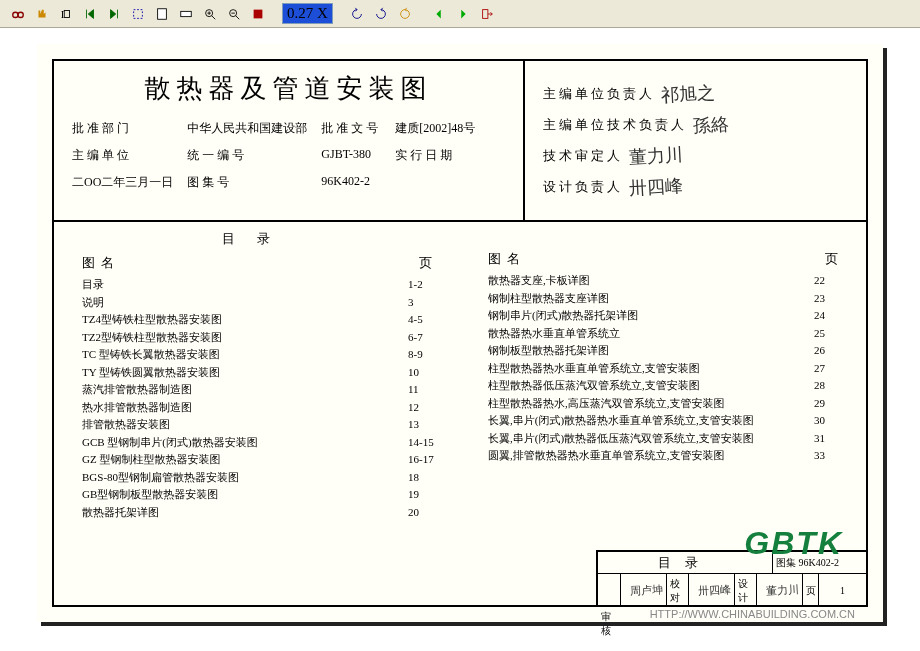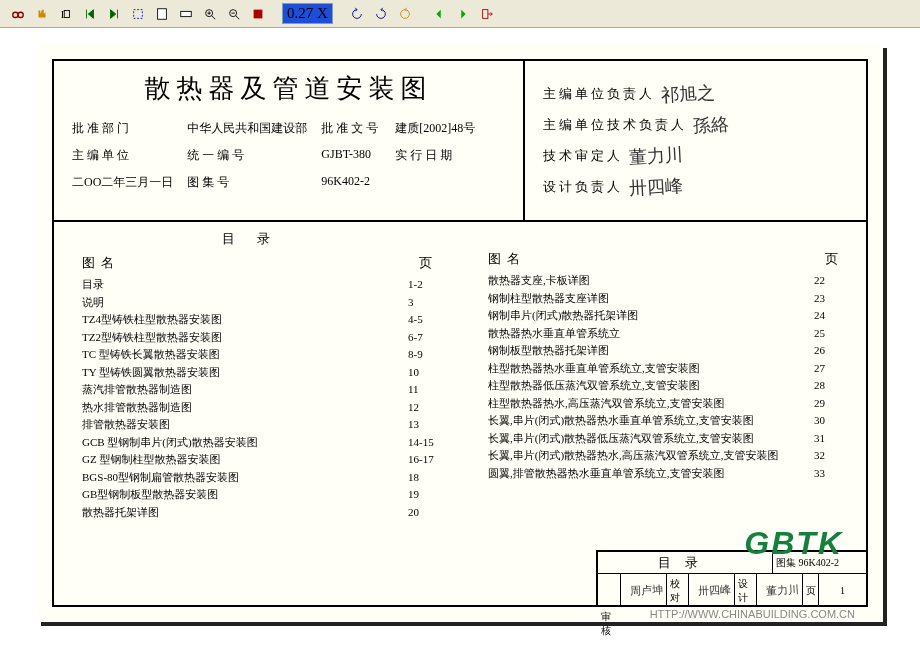--- a/index.html
+++ b/index.html
@@ -294,24 +294,20 @@
               </div>
               <div class="toc-row">
                 <span class="name">长翼,串片(闭式)散热器热水垂直单管系统立,支管安装图</span>
                 <span class="pg">30</span>
               </div>
               <div class="toc-row">
                 <span class="name">长翼,串片(闭式)散热器低压蒸汽双管系统立,支管安装图</span>
                 <span class="pg">31</span>
               </div>
               <div class="toc-row">
-                <span class="name">长翼,串片(闭式)散热器热水,高压蒸汽双管系统立,支管安装图</span>
-                <span class="pg">32</span>
-              </div>
-              <div class="toc-row">
                 <span class="name">圆翼,排管散热器热水垂直单管系统立,支管安装图</span>
                 <span class="pg">33</span>
               </div>
             </div>
         </div>
       </div>
       <div class="footer-box">
         <div class="fb-top">
           <div class="c1">目录</div>
           <div class="c2"><span>图集</span>&nbsp;<span>96K402-2</span></div>

